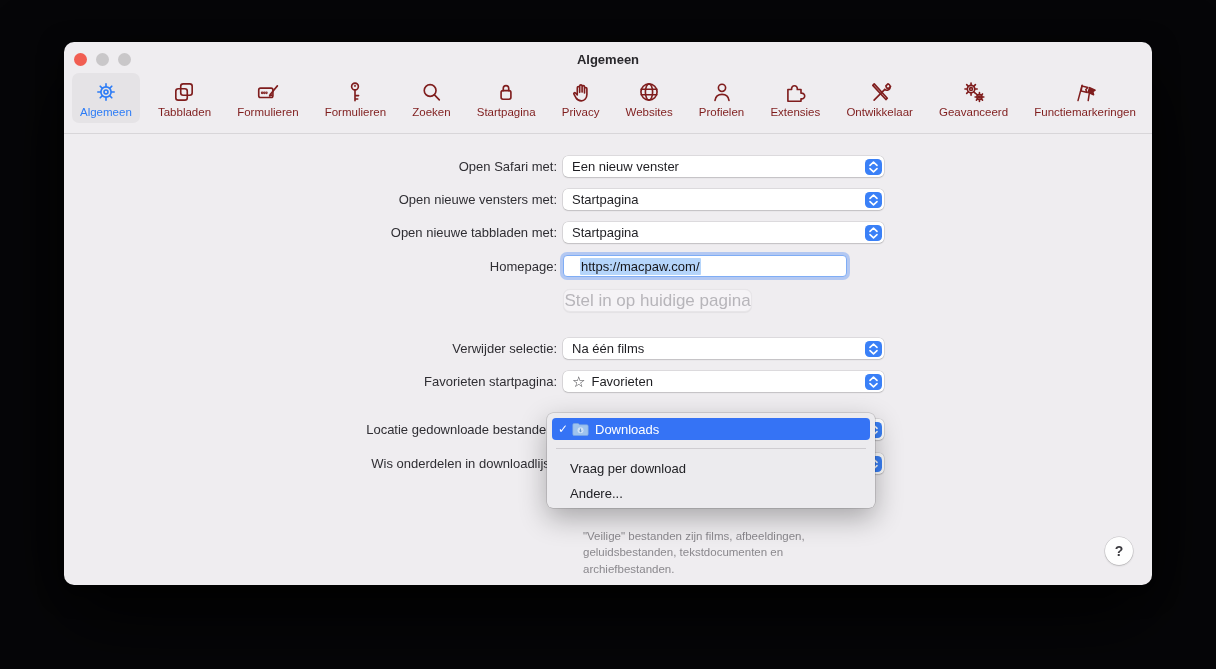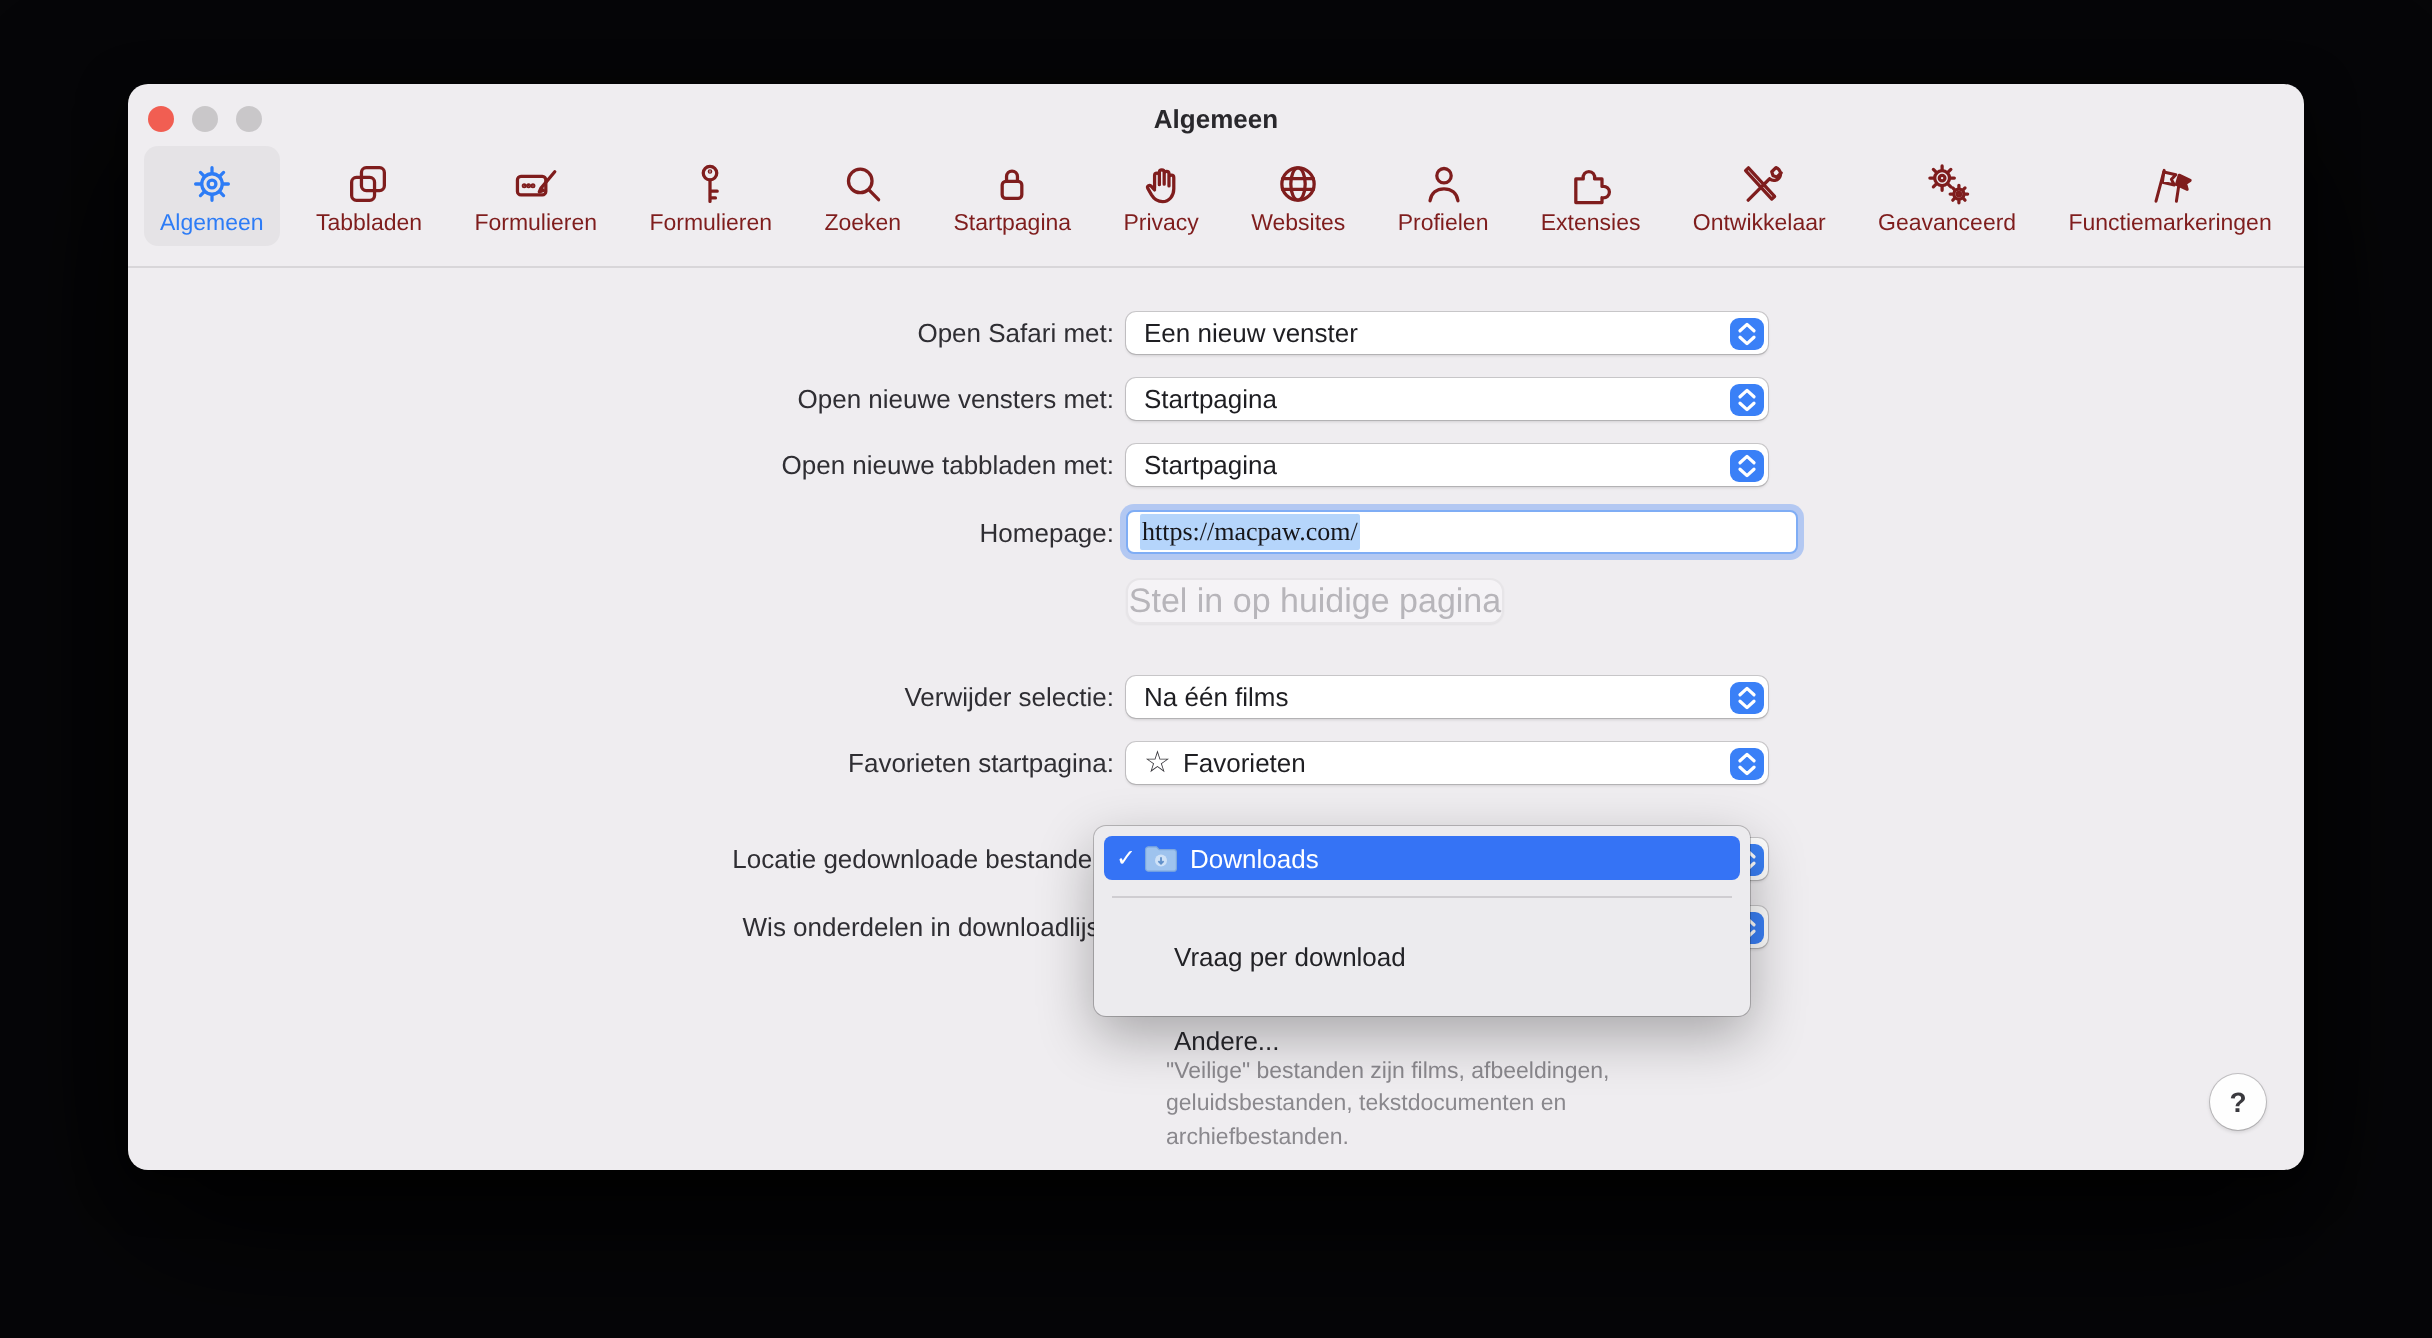--- a/index.html
+++ b/index.html
@@ -34,40 +34,40 @@
   
   .flabel{position:absolute;left:0;width:493px;text-align:right;
     font-size:13px;color:#2f2e33;white-space:nowrap;}
   .popup{position:absolute;left:499px;width:321px;height:21px;background:#fff;
     border-radius:5px;box-shadow:0 0 0 .5px rgba(0,0,0,.16),0 1px 1.5px rgba(0,0,0,.12);
     display:flex;align-items:center;padding-left:9px;box-sizing:border-box;
     font-size:13px;color:#1e1e22;}
   .popup .star{font-size:15px;margin-right:6px;color:#39383d;line-height:1;}
   .cap{position:absolute;right:2.5px;top:2.5px;bottom:2.5px;width:17px;border-radius:4.5px;
     background:#3a80f7;display:flex;align-items:center;justify-content:center;}
-  .field{position:absolute;left:499px;top:213px;width:336px;height:22px;background:#fff;
+  .field{position:absolute;left:499px;top:213px;width:284px;height:22px;background:#fff;
     border-radius:4px;border:1px solid #7fadf5;box-sizing:border-box;
     box-shadow:0 0 0 3px rgba(96,150,245,.42);
-    display:flex;align-items:center;padding-left:6px;font-size:13px;color:#16161a;font-family:Liberation Serif, serif;}
+    display:flex;align-items:center;padding-left:16px;font-size:13px;color:#16161a;}
   .field .sel{background:#b5d5fb;padding:1px 1px;border-radius:1px;}
   .setbtn{position:absolute;left:499px;top:247px;width:189px;height:23px;
     background:#f5f3f6;border:1px solid #e7e5e8;border-radius:7px;box-sizing:border-box;
     font-size:17px;color:#b7b5ba;display:flex;align-items:center;justify-content:center;
     box-shadow:0 .5px 1px rgba(0,0,0,.05);}
   
   .menu{position:absolute;left:483px;top:371px;width:328px;height:95px;z-index:10;
     background:#ecebee;border-radius:6px;
     box-shadow:0 0 0 .5px rgba(0,0,0,.22),0 10px 28px rgba(0,0,0,.3);
     padding-top:5px;box-sizing:border-box;font-size:13px;}
   .mi{display:flex;align-items:center;height:22px;margin:0 5px;border-radius:4px;
     color:#222226;}
   .mi.selected{background:#3573f5;color:#fff;}
   .mi .check{width:18px;text-align:center;font-size:12px;margin-left:2px;}
   .mi .ficon{display:flex;align-items:center;margin-right:6px;}
-  .mi.plain{padding-left:23px;height:25px;margin:17px;border-radius:0;}
+  .mi.plain{padding-left:23px;height:25px;margin:0;border-radius:0;}
   .msep{height:1px;background:#cfcdd1;margin:8px 9px 7px;}
   
   .note{position:absolute;left:519px;top:486px;width:276px;
     font-size:11.5px;line-height:1.42;color:#8a888d;}
   .help{position:absolute;left:1041px;top:495px;width:28px;height:28px;border-radius:50%;
     background:#fefefe;box-shadow:0 0 0 .5px rgba(0,0,0,.18),0 1px 2px rgba(0,0,0,.15);
     display:flex;align-items:center;justify-content:center;
     font-size:14px;font-weight:600;color:#3a393e;}
 </style>
 </head>

